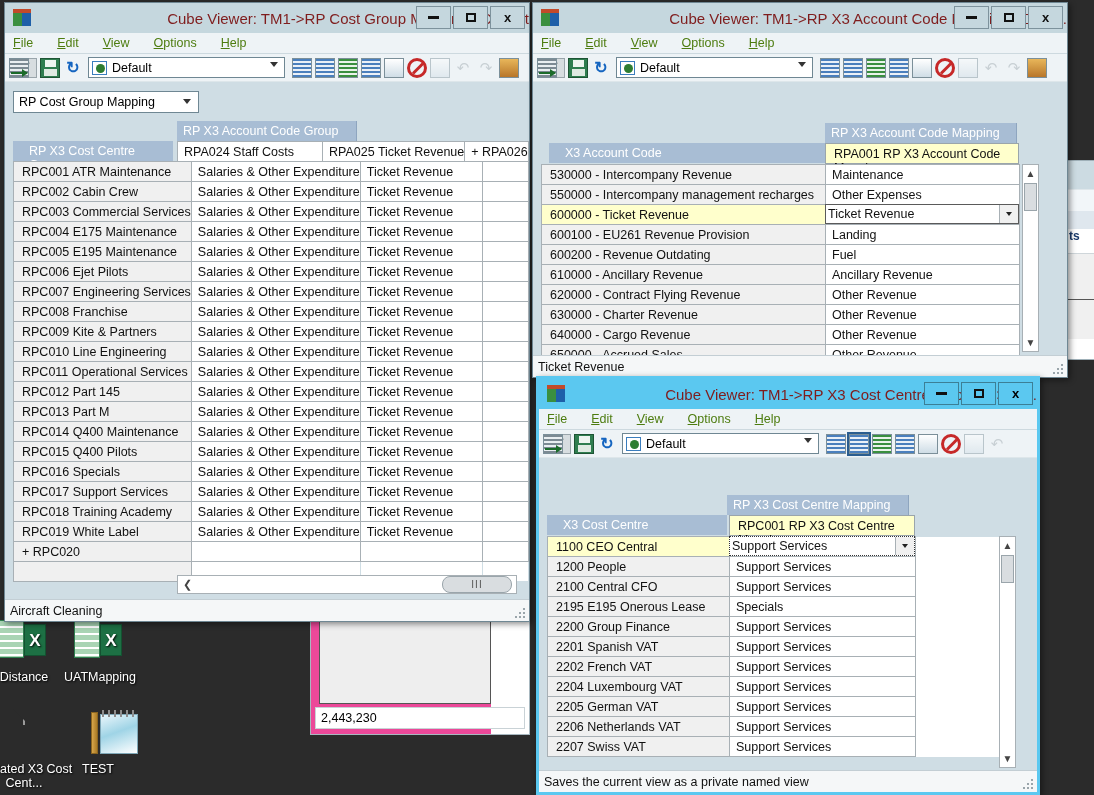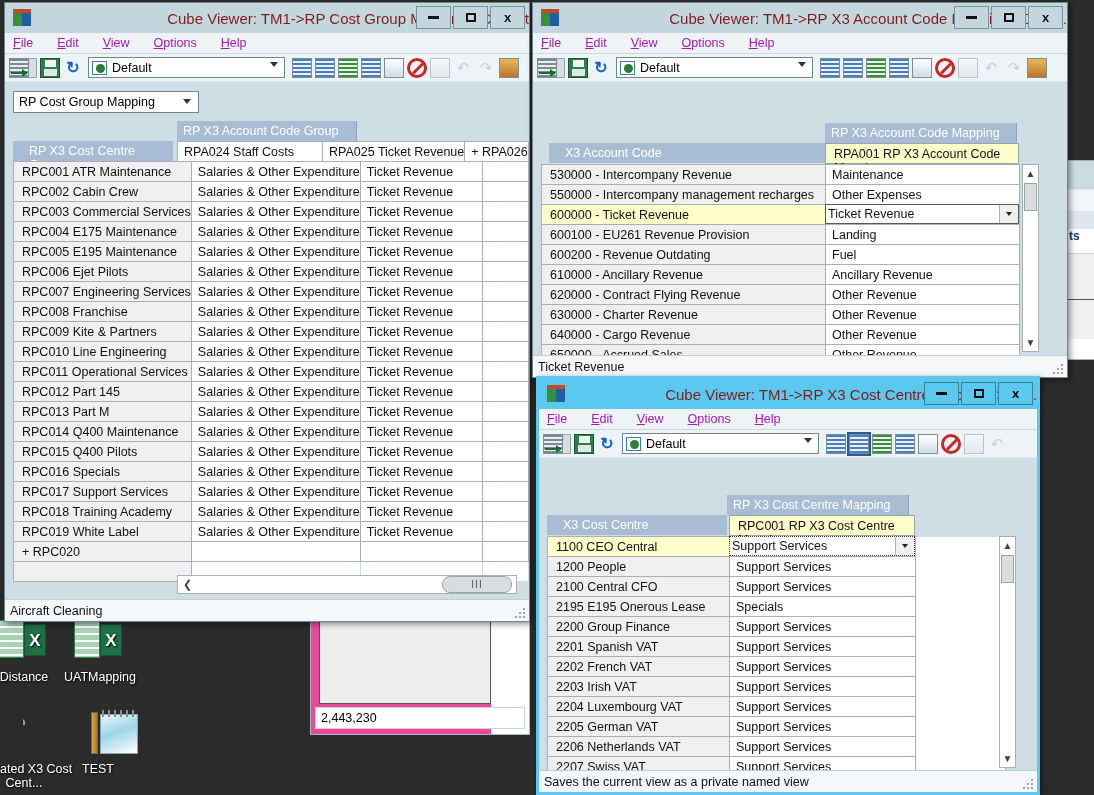--- a/index.html
+++ b/index.html
@@ -125,21 +125,21 @@
   .win-btn.close-active { background:#c0504d; border-color:#9a403d; color:#000; }
   .win-btn .minus { display:block; width:11px; height:3px; background:#111; }
   .win-btn .sq { display:block; width:10px; height:9px; border:2px solid #111; }
 
   .menubar {
     height: 21px; display:flex; align-items:center;
     background: #eef3f6;
     border-bottom: 1px solid #cdd9df;
     padding-left: 8px;
   }
-  .menu-item { font-size:12.5px; color:#a21caf; margin-right: 24px; }
+  .menu-item { font-size:12.5px; color:#4d7c0f; margin-right: 24px; }
   .menu-item u { text-decoration: underline; }
 
   .toolbar {
     height: 28px; display:flex; align-items:center;
     background: #eef3f6;
     padding-left: 4px; gap: 3px;
     border-bottom: 1px solid #dde6ea;
   }
   .grip { width:3px; height:16px; background:
      repeating-linear-gradient(to bottom,#9aa7ad 0 2px, transparent 2px 4px);
@@ -828,25 +828,20 @@
                   <td class="rowhdr">2201 Spanish VAT</td>
                   <td class="cell">Support Services</td>
                   <td class="empty" style="border-top: none; border-right: 1px solid rgb(168, 176, 181); border-bottom: none; border-left: 1px solid rgb(168, 176, 181); border-image: initial;"></td>
                 </tr>
                 <tr>
                   <td class="rowhdr">2202 French VAT</td>
                   <td class="cell">Support Services</td>
                   <td class="empty" style="border-top: none; border-right: 1px solid rgb(168, 176, 181); border-bottom: none; border-left: 1px solid rgb(168, 176, 181); border-image: initial;"></td>
                 </tr>
                 <tr>
-                  <td class="rowhdr">2203 Irish VAT</td>
-                  <td class="cell">Support Services</td>
-                  <td class="empty" style="border-top: none; border-right: 1px solid rgb(168, 176, 181); border-bottom: none; border-left: 1px solid rgb(168, 176, 181); border-image: initial;"></td>
-                </tr>
-                <tr>
                   <td class="rowhdr">2204 Luxembourg VAT</td>
                   <td class="cell">Support Services</td>
                   <td class="empty" style="border-top: none; border-right: 1px solid rgb(168, 176, 181); border-bottom: none; border-left: 1px solid rgb(168, 176, 181); border-image: initial;"></td>
                 </tr>
                 <tr>
                   <td class="rowhdr">2205 German VAT</td>
                   <td class="cell">Support Services</td>
                   <td class="empty" style="border-top: none; border-right: 1px solid rgb(168, 176, 181); border-bottom: none; border-left: 1px solid rgb(168, 176, 181); border-image: initial;"></td>
                 </tr>
                 <tr>

